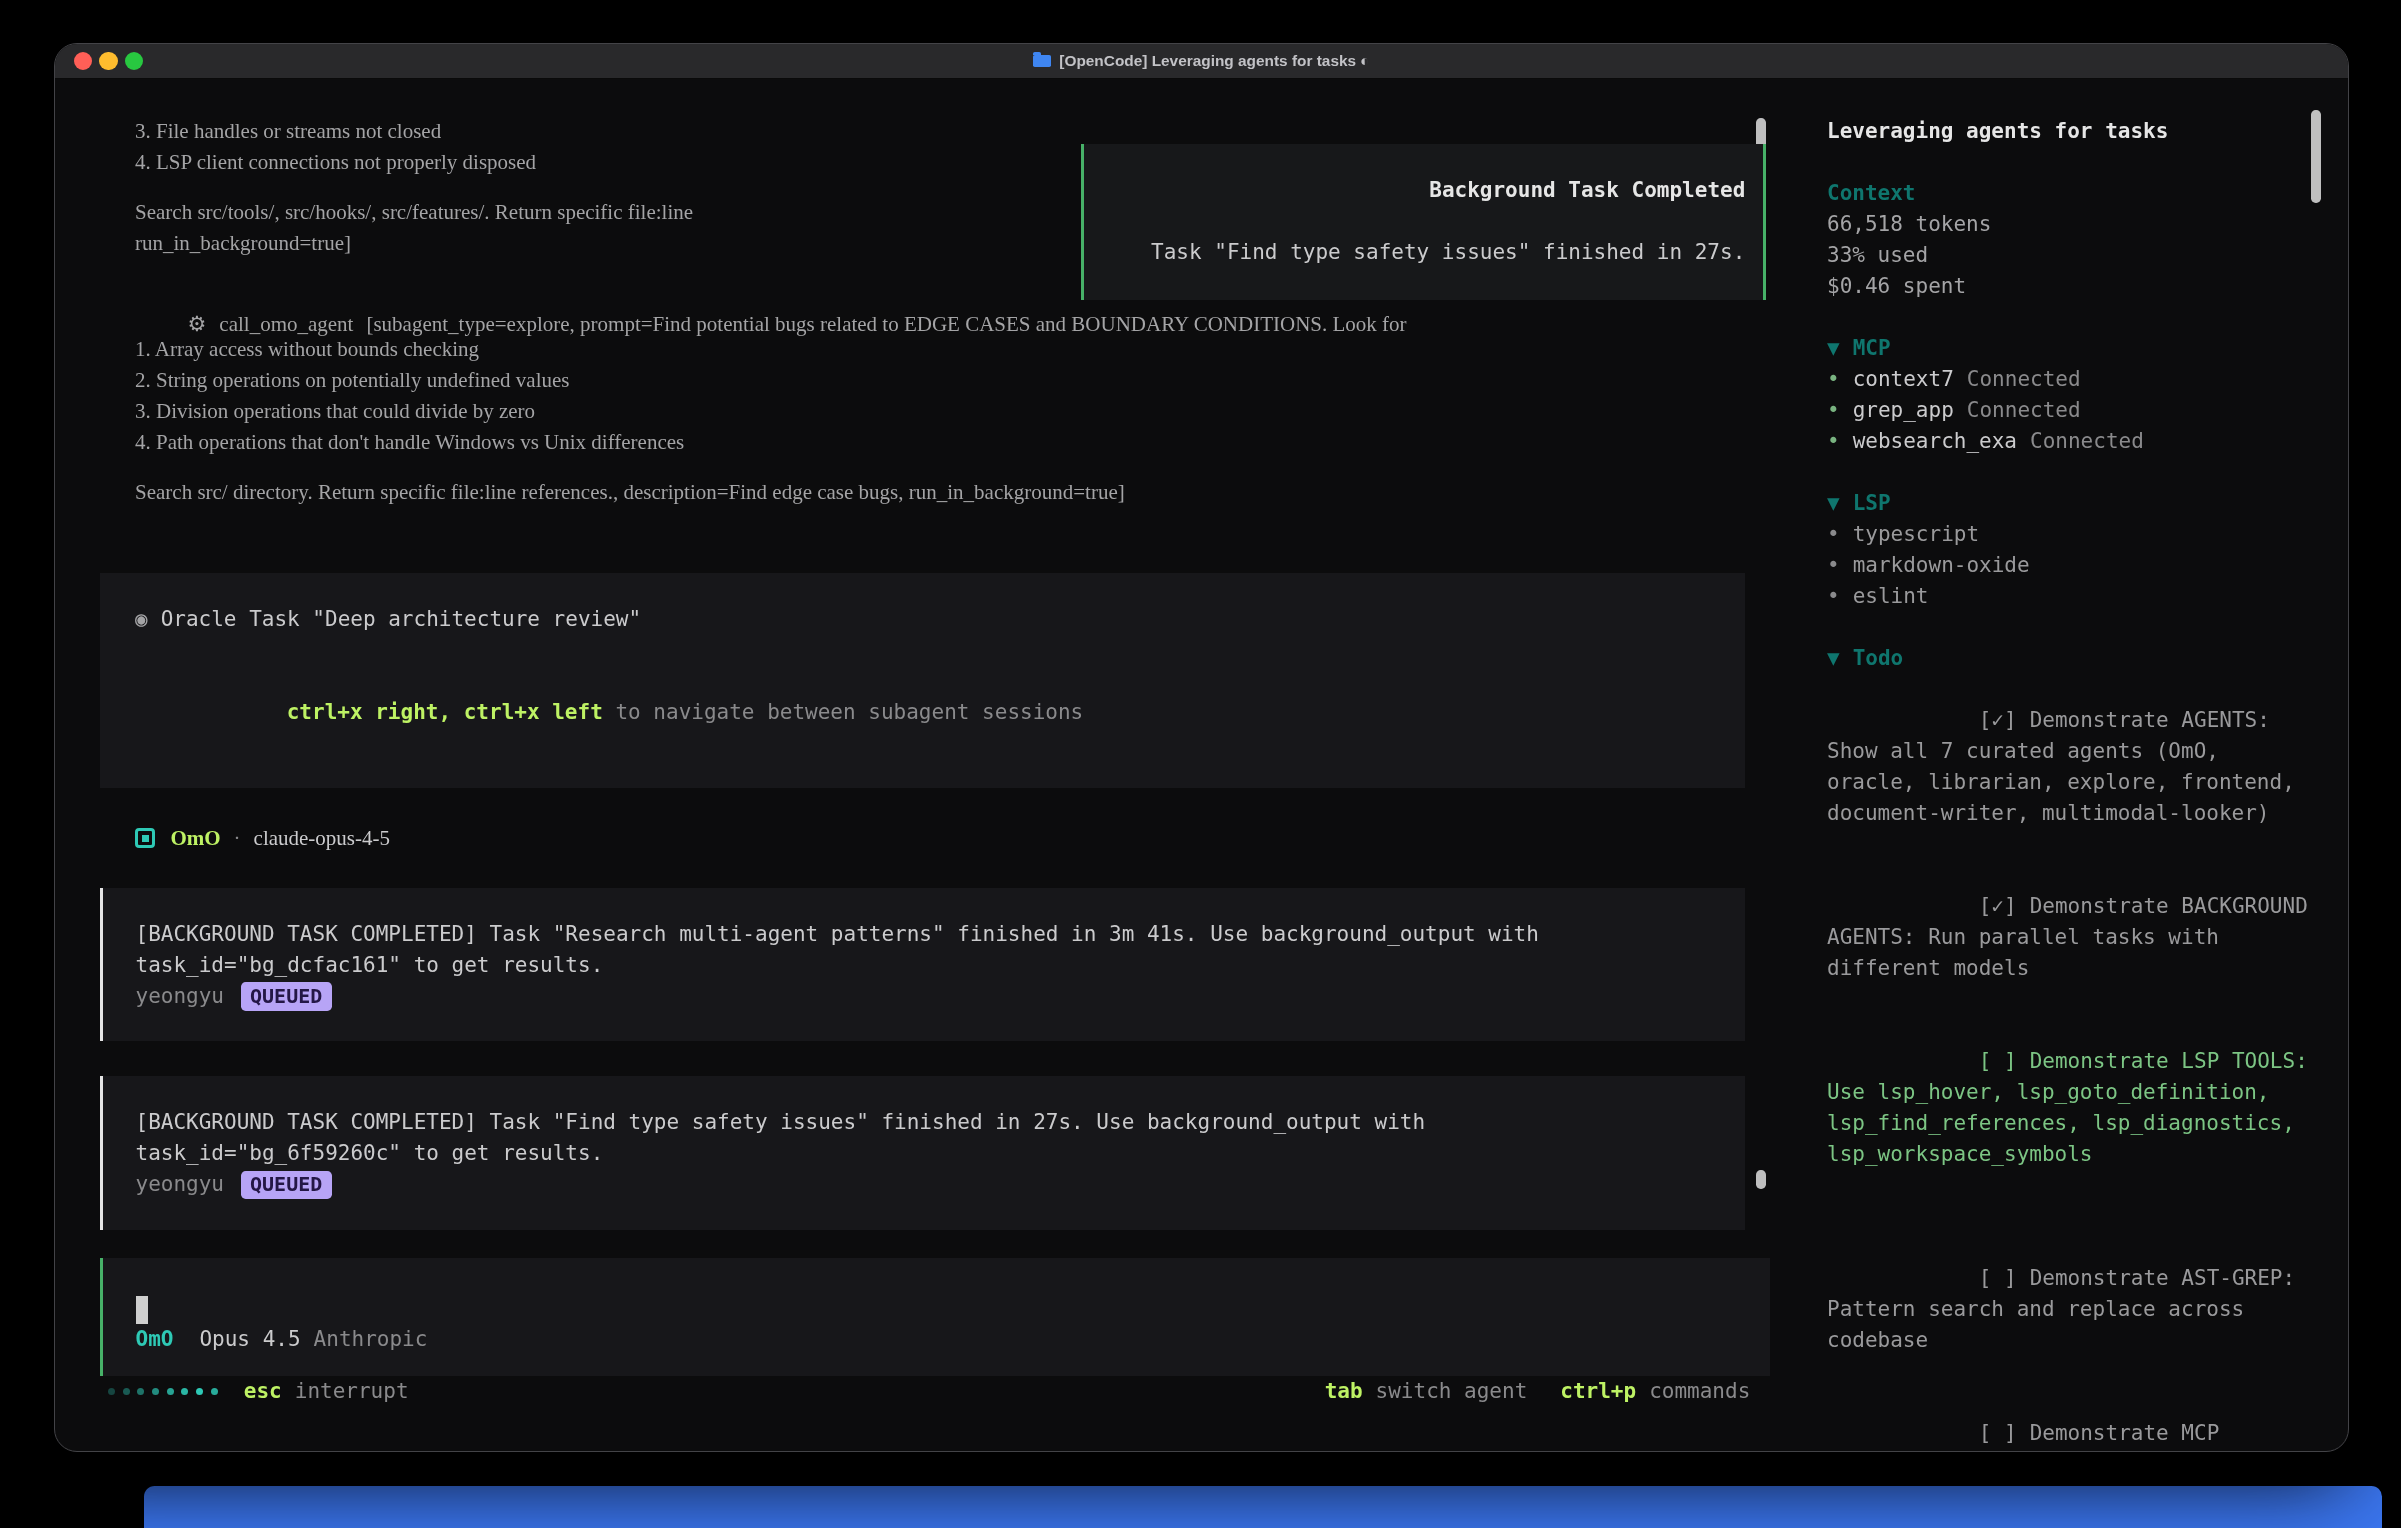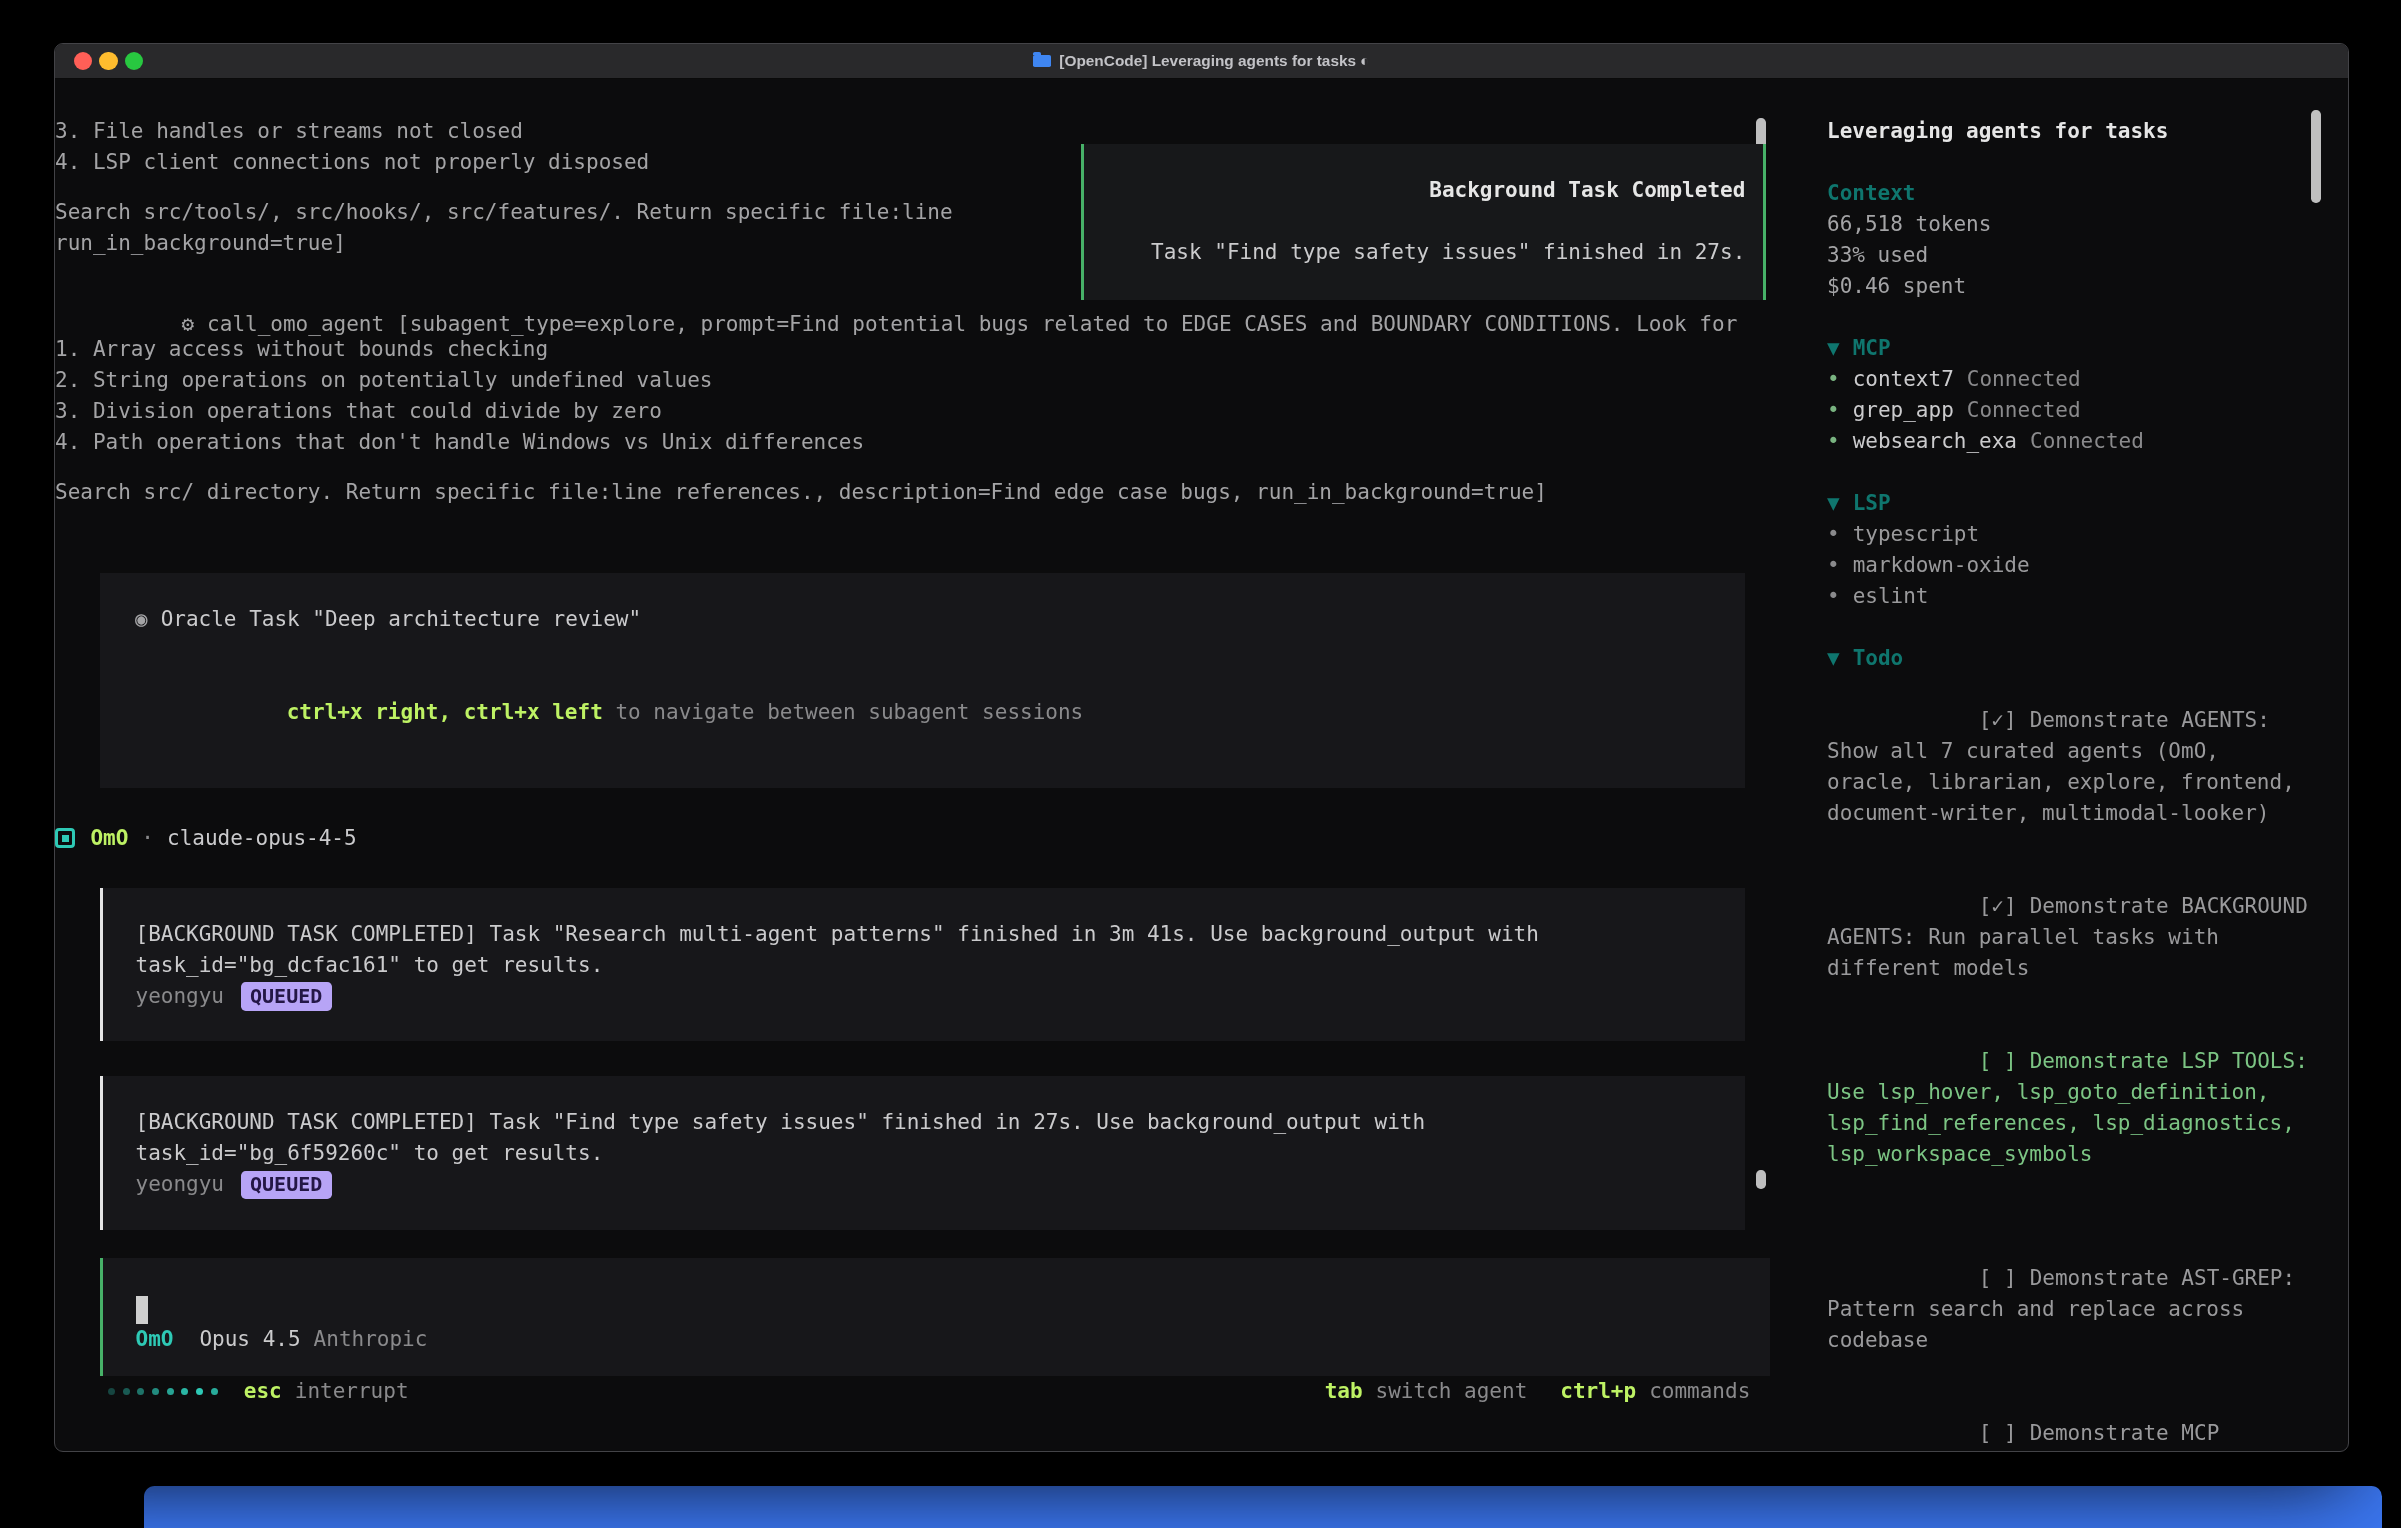--- a/index.html
+++ b/index.html
@@ -1,21 +1,21 @@
 <!DOCTYPE html>
 <html style="font-size:9.5px"><head>
 <meta charset="utf-8">
 <style>
   html,body{margin:0;padding:0;width:2401px;height:1528px;background:#000;overflow:hidden;
     font-family:"DejaVu Sans Mono", monospace;}
   .screen{position:relative;width:2401px;height:1528px;background:#000;}
   .dock-strip{position:absolute;left:144px;top:1486px;width:2238px;height:42px;background:#3b76f0;
     border-radius:10.6px 10.6px 0 0;}
   .window{position:absolute;left:54px;top:43px;width:2295px;height:1409px;background:#0c0c0d;
-    border:1.2px solid #434347;border-radius:9px;overflow:hidden;display:flex;flex-direction:column;
+    border:1.2px solid #434347;border-radius:23px;overflow:hidden;display:flex;flex-direction:column;
     box-shadow:0 29.5px 83px rgba(0,0,0,.85);box-sizing:border-box;}
   
   .titlebar{flex:0 0 34px;background:#29292b;border-bottom:1.2px solid #0a0a0a;position:relative;
     display:flex;align-items:center;}
   .traffic{display:flex;gap:7px;padding-left:19px;}
   .light{width:18.3px;height:18.3px;border-radius:50%;}
   .red{background:#ff5f57}.yellow{background:#febc2e}.greenl{background:#28c840}
   .title{position:absolute;left:0;right:0;display:flex;justify-content:center;align-items:center;gap:8.3px;
     color:#c2c2c6;font:600 15.4px "Liberation Sans", sans-serif;}
   .folder-icon{display:inline-block;width:17.7px;height:12.4px;background:#3f86f2;border-radius:1.8px;position:relative;}
@@ -23,21 +23,21 @@
     border-radius:1.8px 1.8px 0 0;}
   
   .terminal{flex:1;display:flex;min-height:0;position:relative;}
   .main{width:1713px;flex:0 0 auto;position:relative;display:flex;flex-direction:column;
     padding-top:37px;font-size:21px;line-height:31px;color:#a4a4a6;box-sizing:border-box;}
   .sidebar{width:582px;flex:0 0 auto;position:relative;padding:37px 0 0 59px;font-size:21px;
     line-height:31px;color:#9a9a9c;box-sizing:border-box;}
   .side-inner{width:489px;}
   .line{min-height:31px;}
   .blank{height:31px;}
-  .indent{width:1631px;}
+  .indent{margin-left:80px;width:1631px;font-family:Liberation Serif, serif;}
   .pre{white-space:pre-wrap;}
   .nowrap{white-space:pre;width:auto;}
   .t-white{color:#bef264}.t-bright{color:#cbcbcd}.t-mid{color:#a4a4a6}.t-dim{color:#8a8a8c}
   .t-teal{color:#2ec9b5}
   .bold{font-weight:bold}
   .gear{margin-right:13px;}
   .toolname{margin-right:13px;color:#a3a3a3;}
   
   .panel{margin-left:45px;width:1645px;background:#17171a;box-sizing:border-box;}
   .oracle{margin-top:65px;padding:31px 23.6px 29px 35px;}

